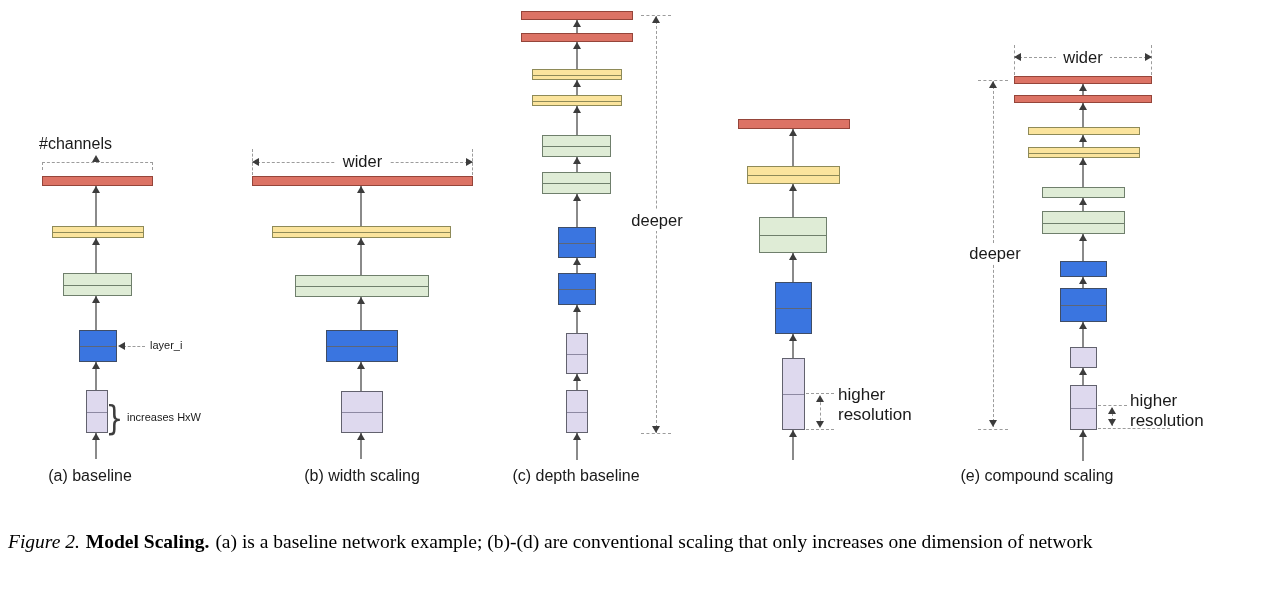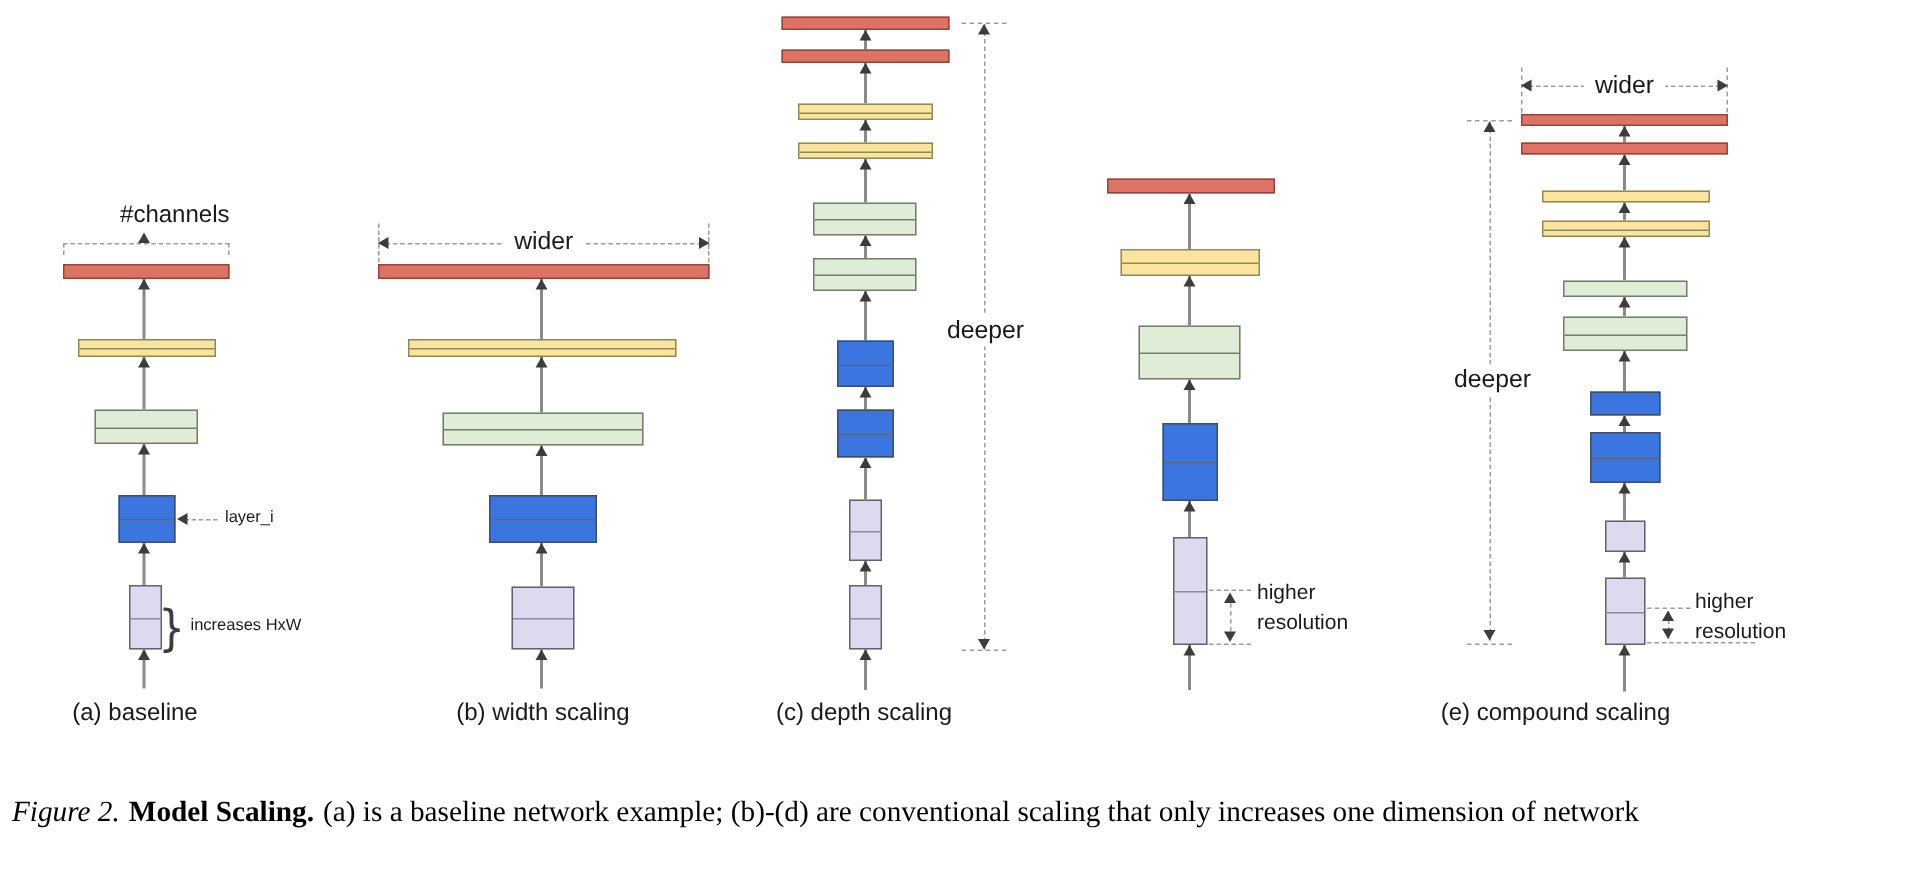--- a/index.html
+++ b/index.html
@@ -32,32 +32,32 @@
   .ah.left{border-top:4px solid transparent;border-bottom:4px solid transparent;border-right:7px solid var(--arrow_head,#3c3c3c);}
   .ah.right{border-top:4px solid transparent;border-bottom:4px solid transparent;border-left:7px solid var(--arrow_head,#3c3c3c);}
   
   .lbl{position:absolute;font-size:11px;line-height:1.15;white-space:nowrap;}
   .cap{position:absolute;font-size:16px;text-align:center;white-space:nowrap;}
   .mwrap{position:absolute;text-align:center;}
   .mtxt{display:inline-block;background:#fff;padding:0 7px;font-size:16.5px;line-height:17px;}
   .vtxt{position:absolute;transform:translateX(-50%);background:#fff;padding:1px 3px;font-size:16.5px;white-space:nowrap;}
   .brace{position:absolute;font-size:33px;line-height:30px;font-weight:400;color:#3d3d3d;
          font-family:"DejaVu Sans",sans-serif;transform:scaleX(.85);}
-  .hires{position:absolute;font-size:14px;line-height:19.5px;white-space:nowrap;}
+  .hires{position:absolute;font-size:17px;line-height:19.5px;white-space:nowrap;}
   
   .caption{position:absolute;font-family:"Liberation Serif",serif;font-size:19.5px;line-height:30px;color:#000;white-space:nowrap;}
   .caption .it{font-style:italic;margin-right:6px;}
   .caption b{margin-right:6px;}
 </style>
 </head>
 <body>
 
 <div class="stage">
 
-  <div class="lbl" style="left:39px;top:135px;width:114px;text-align:right;font-size:16px">#channels</div>
+  <div class="lbl" style="left:39px;top:135px;width:114px;text-align:left;font-size:16px">#channels</div>
   <i class="dh" style="left:42px;top:162px;width:111px"></i>
   <i class="dv" style="left:42px;top:162px;height:8px"></i>
   <i class="dv" style="left:152px;top:162px;height:8px"></i>
   <i class="ah up" style="left:92px;top:155px"></i>
 
   <div class="box red" style="left:42px;top:176px;width:111px;height:10px"></div>
   <i class="ar" style="left:95px;top:186px;height:40px"></i>
   <div class="box yellow b2" style="left:52px;top:226px;width:92px;height:12px"></div>
   <i class="ar" style="left:95px;top:238px;height:35px"></i>
   <div class="box green b2" style="left:63px;top:273px;width:69px;height:23px"></div>
@@ -119,21 +119,21 @@
   <div class="box purple b2" style="left:566px;top:390px;width:22px;height:43px"></div>
   <i class="ar" style="left:576px;top:433px;height:27px"></i>
 
   <i class="dh" style="left:641px;top:15px;width:30px"></i>
   <i class="dv" style="left:656px;top:16px;height:417px"></i>
   <i class="ah up" style="left:652px;top:16px"></i>
   <i class="ah down" style="left:652px;top:426px"></i>
   <i class="dh" style="left:641px;top:433px;width:30px"></i>
   <span class="vtxt" style="left:657px;top:210px">deeper</span>
 
-  <div class="cap" style="left:476px;top:467px;width:200px">(c) depth scaling</div>
+  <div class="cap" style="left:476px;top:467px;width:200px">(c) depth baseline</div>
 
   <div class="box red" style="left:738px;top:119px;width:112px;height:10px"></div>
   <i class="ar" style="left:792px;top:129px;height:37px"></i>
   <div class="box yellow b2" style="left:747px;top:166px;width:93px;height:18px"></div>
   <i class="ar" style="left:792px;top:184px;height:33px"></i>
   <div class="box green b2" style="left:759px;top:217px;width:68px;height:36px"></div>
   <i class="ar" style="left:792px;top:253px;height:29px"></i>
   <div class="box blue b2" style="left:775px;top:282px;width:37px;height:52px"></div>
   <i class="ar" style="left:792px;top:334px;height:24px"></i>
   <div class="box purple b2" style="left:782px;top:358px;width:23px;height:72px"></div>

